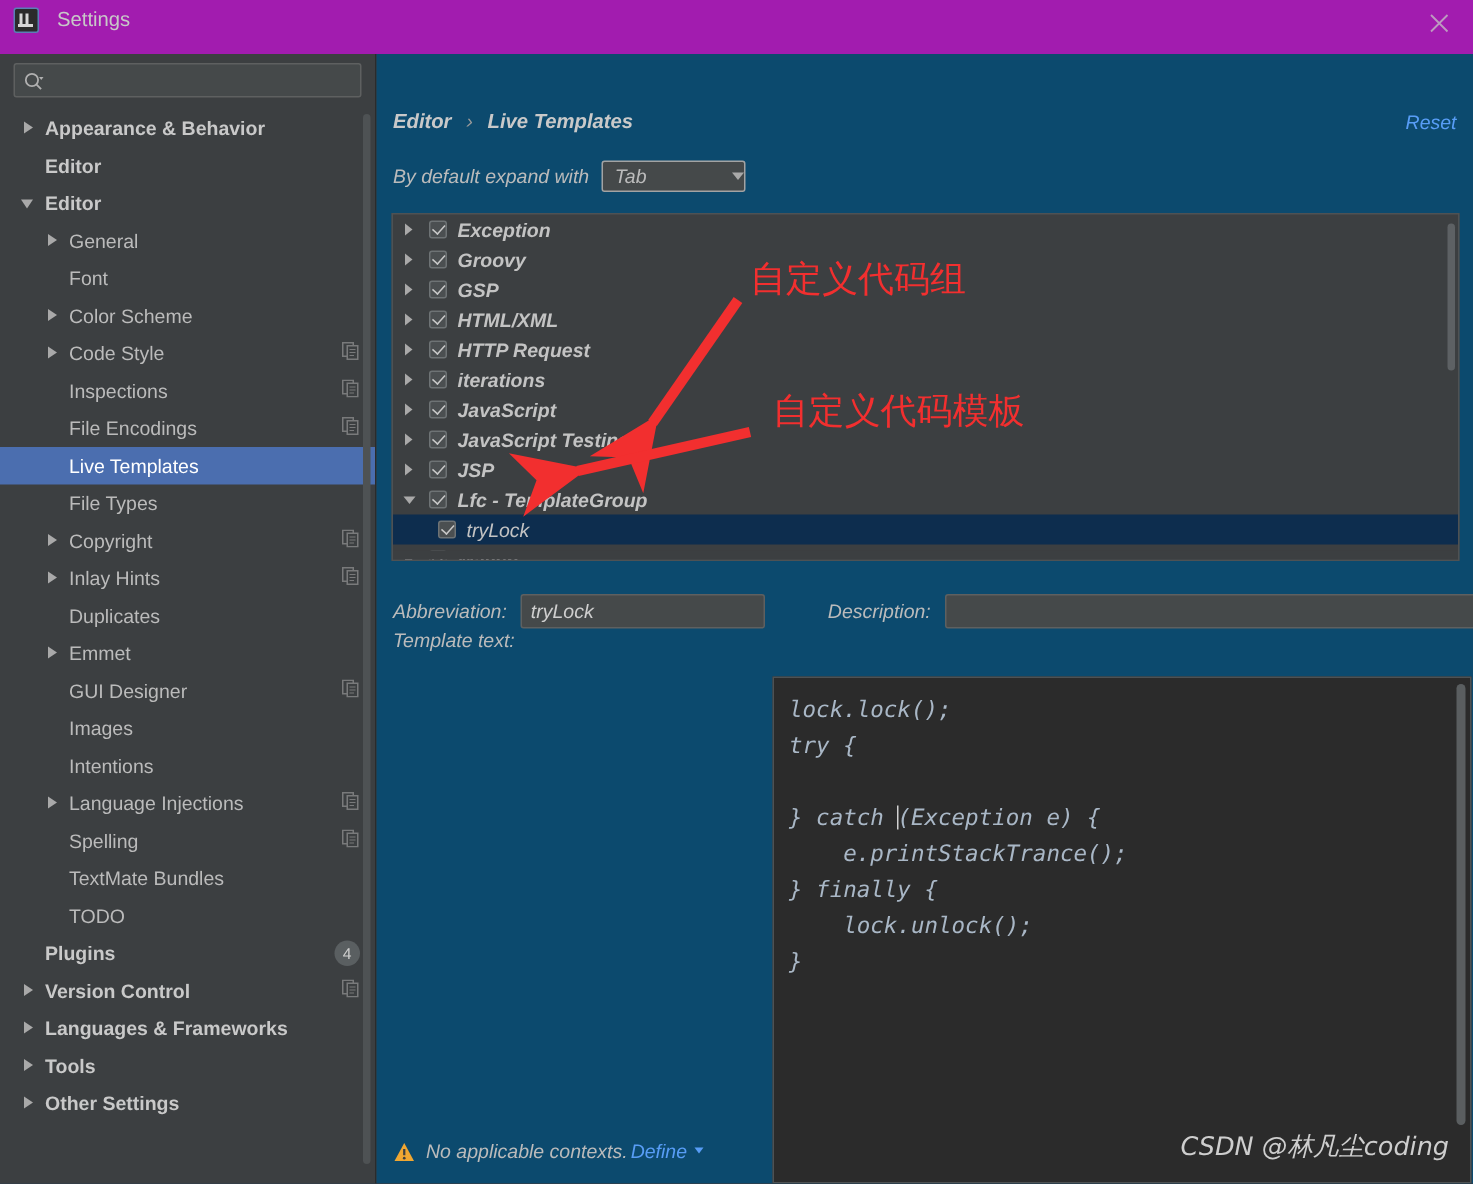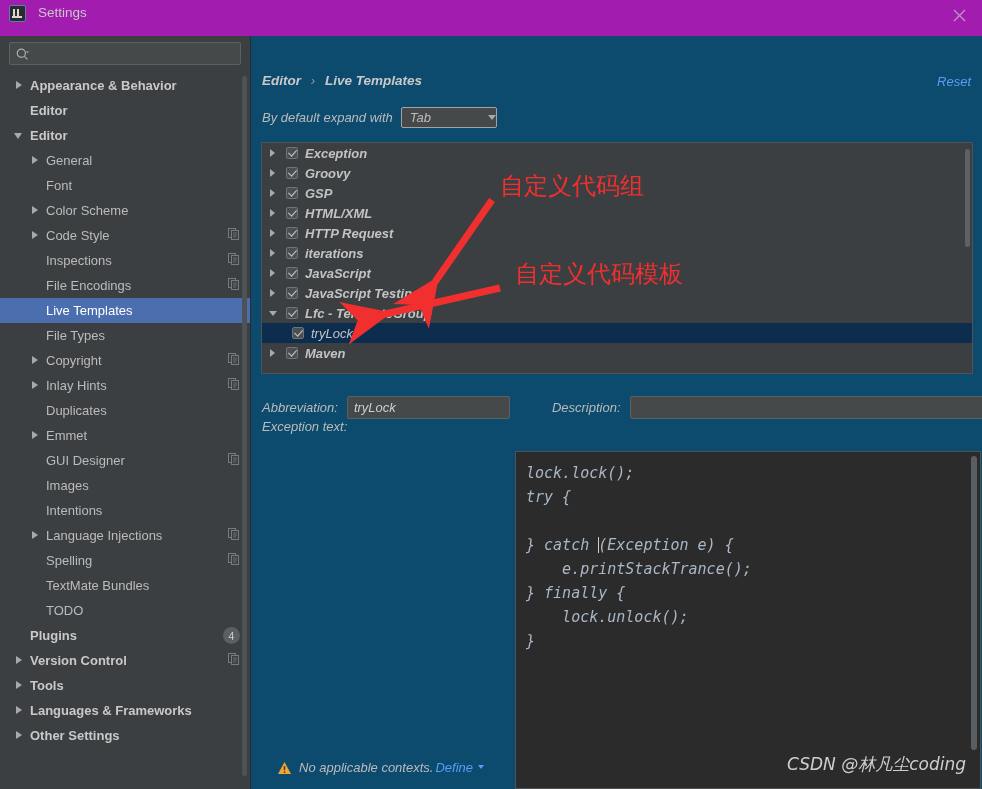--- a/index.html
+++ b/index.html
@@ -109,21 +109,21 @@
   
   .code{position:absolute;left:264px;top:415px;width:466px;height:338px;background:#2b2b2b;
         border:1px solid #4e5254;box-sizing:border-box;overflow:hidden;}
   .code pre{margin:0;padding:9px 10px 0 10px;font-family:"DejaVu Sans Mono","Liberation Mono",monospace;
             font-size:15px;line-height:24px;color:#a9b7c6;white-space:pre;}
   .code .caret{display:inline-block;width:1px;height:16px;background:#d0d0d0;
                vertical-align:-3px;margin:0 -1px 0 0;}
   .code-scroll{position:absolute;right:3px;top:4px;width:6px;height:294px;background:#5a5e60;border-radius:3px;}
 
   
-  .bottom{position:absolute;left:26px;bottom:14px;display:flex;align-items:flex-end;}
+  .bottom{position:absolute;left:11px;bottom:14px;display:flex;align-items:flex-end;}
   .warn-ico{width:15px;height:14px;margin-right:7px;position:relative;}
   .bottom .msg{font-size:13px;color:#bbb;}
   .define{color:#589df6;font-size:13px;margin-left:2px;cursor:default;}
   .define .dn{display:inline-block;margin-left:5px;border-top:4px solid #589df6;
               border-left:3.5px solid transparent;border-right:3.5px solid transparent;vertical-align:3px;}
   .watermark{position:absolute;right:16px;bottom:13px;font-size:17px;color:#dcdcdc;opacity:.92;
              font-family:"DejaVu Sans",sans-serif;}
 
   
   .anno{position:absolute;color:#f22f2f;font-size:24px;font-family:"DejaVu Sans",sans-serif;
@@ -324,26 +324,26 @@
             <span class="lbl">Version Control</span>
             <span class="spacer"></span>
             <span class="copyglyph"><svg width="12" height="12" viewBox="0 0 12 12">
                 <rect x="0.5" y="0.5" width="7" height="9" stroke="#9a9a9a" fill="none"></rect>
                 <rect x="3.5" y="2.5" width="7" height="9" stroke="#9a9a9a" fill="#3c3f41"></rect>
                 <path d="M5 5H9M5 7H9M5 9H8" stroke="#9a9a9a" stroke-width="0.8"></path>
               </svg></span>
           </div>
           <div class="tnode lvl0 bold">
             <span class="arrow closed"></span>
+            <span class="lbl">Languages &amp; Frameworks</span>
+            <span class="spacer"></span>
+          </div>
+          <div class="tnode lvl0 bold">
+            <span class="arrow closed"></span>
             <span class="lbl">Tools</span>
-            <span class="spacer"></span>
-          </div>
-          <div class="tnode lvl0 bold">
-            <span class="arrow closed"></span>
-            <span class="lbl">Languages &amp; Frameworks</span>
             <span class="spacer"></span>
           </div>
           <div class="tnode lvl0 bold">
             <span class="arrow closed"></span>
             <span class="lbl">Other Settings</span>
             <span class="spacer"></span>
           </div>
         </div>
       <div class="leftscroll"></div>
     </div>
@@ -401,20 +401,25 @@
             </div>
             <div class="tpl-row">
               <span class="arw closed"></span>
               <span class="cbx on"></span>
               <span class="tl">JavaScript</span>
             </div>
             <div class="tpl-row">
               <span class="arw closed"></span>
               <span class="cbx on"></span>
               <span class="tl">JavaScript Testing</span>
+            </div>
+            <div class="tpl-row">
+              <span class="arw closed"></span>
+              <span class="cbx on"></span>
+              <span class="tl">JSP</span>
             </div>
             <div class="tpl-row">
               <span class="arw open"></span>
               <span class="cbx on"></span>
               <span class="tl">Lfc - TemplateGroup</span>
             </div>
             <div class="tpl-row child selrow">
               <span class="cbx on"></span>
               <span class="tl">tryLock</span>
             </div>
@@ -439,21 +444,21 @@
         <span class="flbl">Abbreviation:</span>
         <div class="tfield" style="width:163px;margin-left:9px;">
           <span>tryLock</span>
         </div>
         <span class="flbl" style="margin-left:42px;">Description:</span>
         <div class="tfield" style="width:364px;margin-left:9px;">
           <span></span>
         </div>
       </div>
 
-      <div class="tmpl-lbl">Exception text:</div>
+      <div class="tmpl-lbl">Template text:</div>
 
       <div class="code">
         <pre id="code-pre">lock.lock();
 try {
 
 } catch <span class="caret"></span>(Exception e) {
     e.printStackTrance();
 } finally {
     lock.unlock();
 }</pre>

